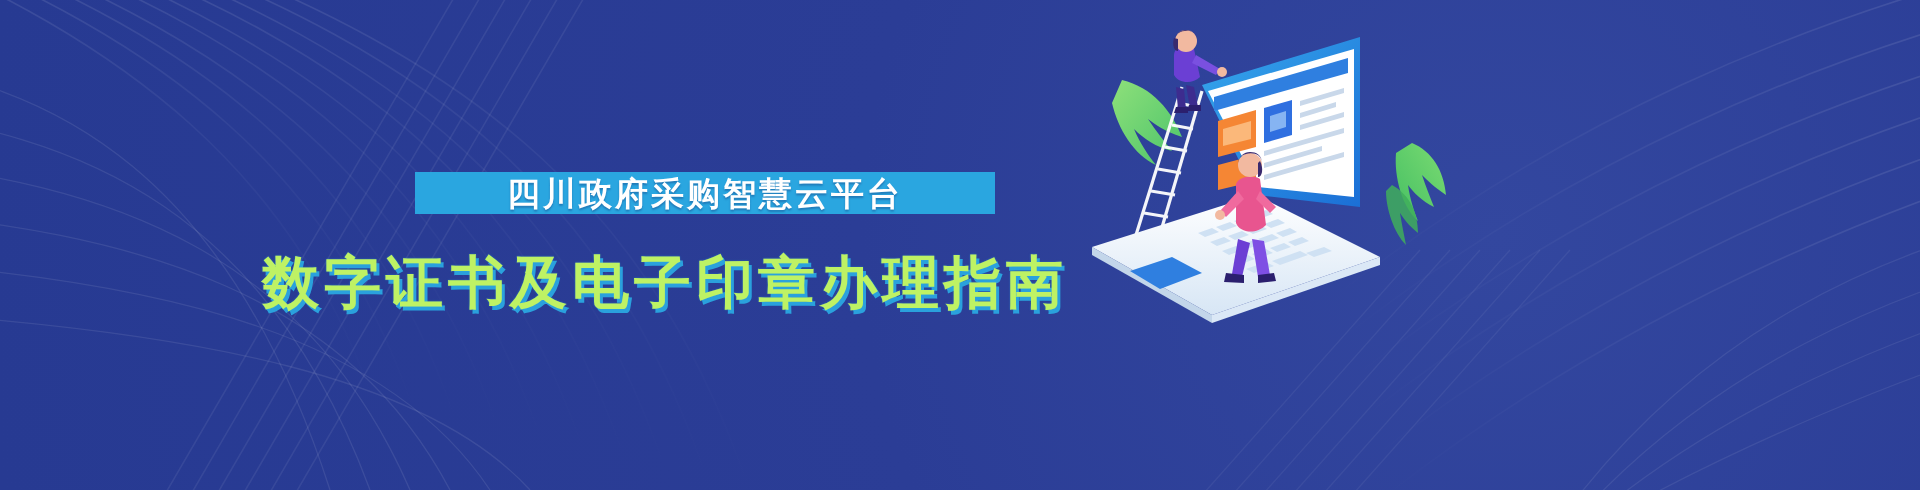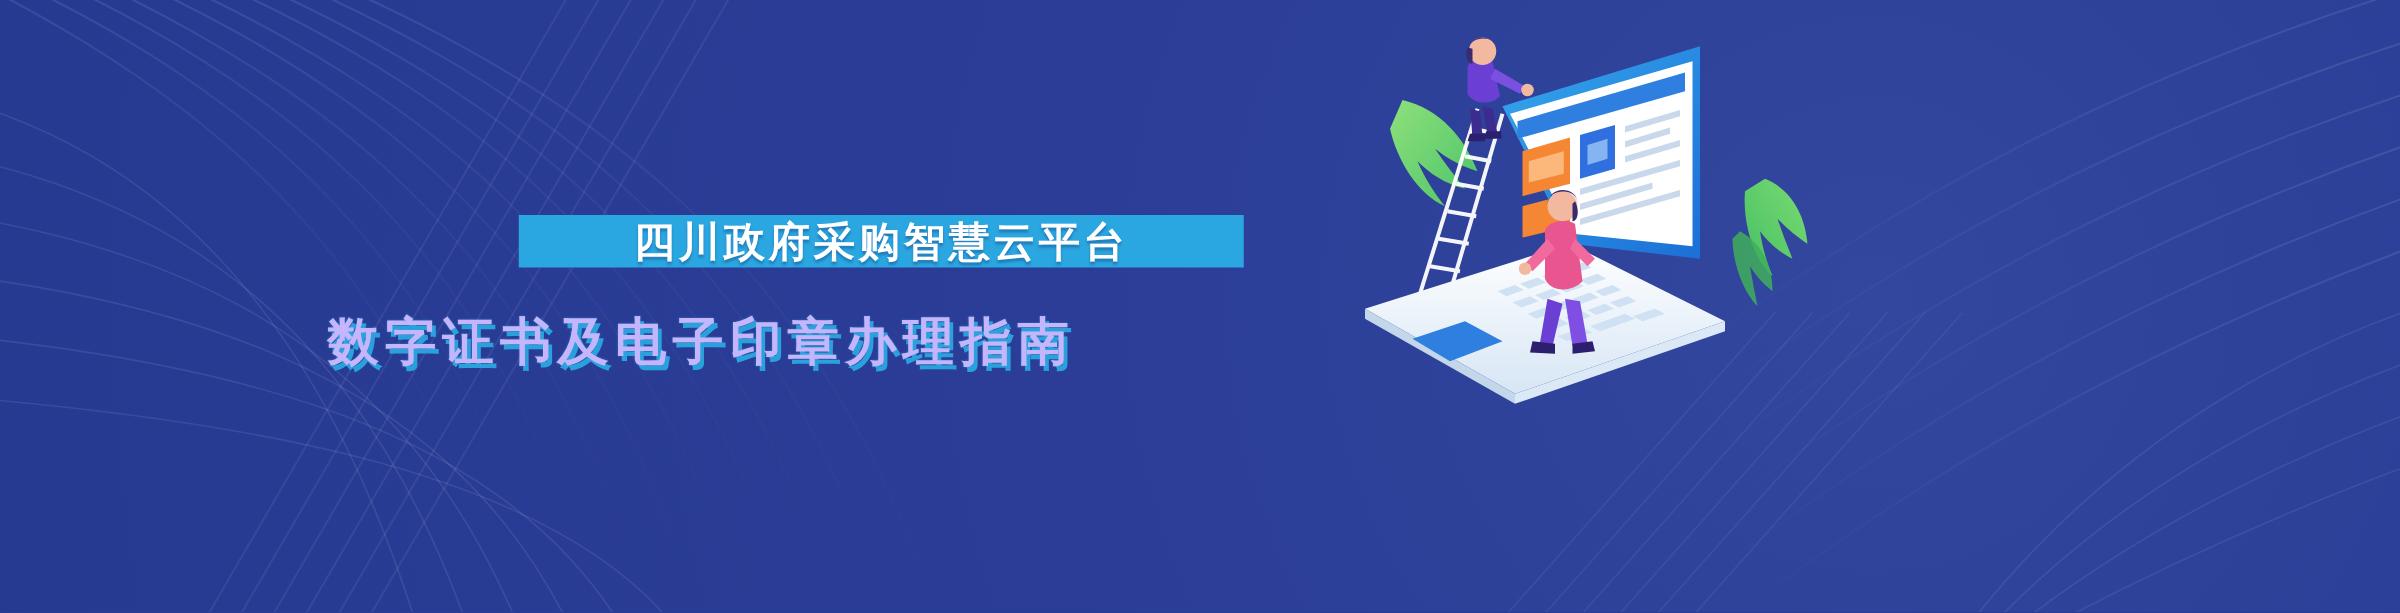--- a/index.html
+++ b/index.html
@@ -45,22 +45,22 @@
     letter-spacing:3px;
     line-height:1;
     text-shadow:0 2px 2px rgba(18,40,110,0.35);
     white-space:nowrap;
   }
 
   .main-title {
     position:absolute;
     left:262px; top:250px;
     width:740px;
-    color:#c4b5fd;
-    font-size:41px;
+    color:#bef264;
+    font-size:57px;
     font-weight:bold;
     letter-spacing:5px;
     line-height:1.15;
     white-space:nowrap;
     text-shadow:3px 4px 0 rgba(42,166,224,0.95), 0 0 2px rgba(42,166,224,0.6);
   }
 
   
   .illustration {
     position:absolute;

